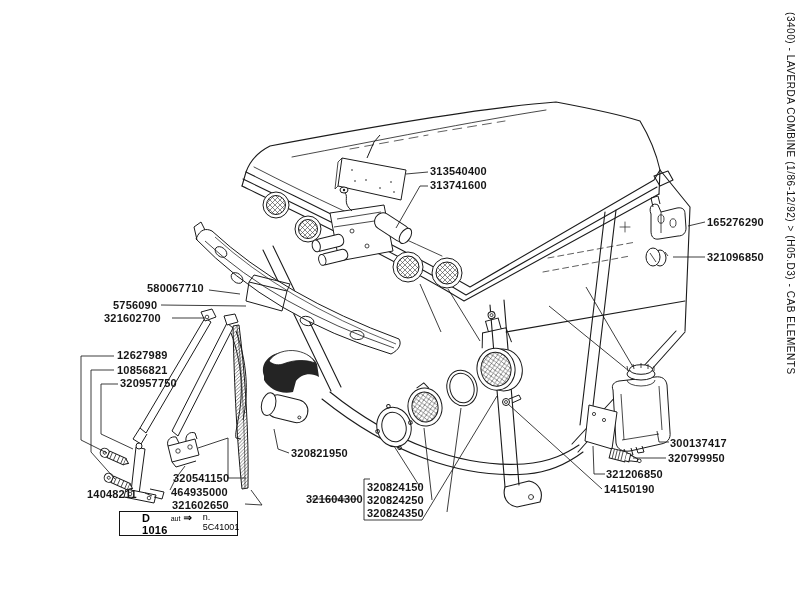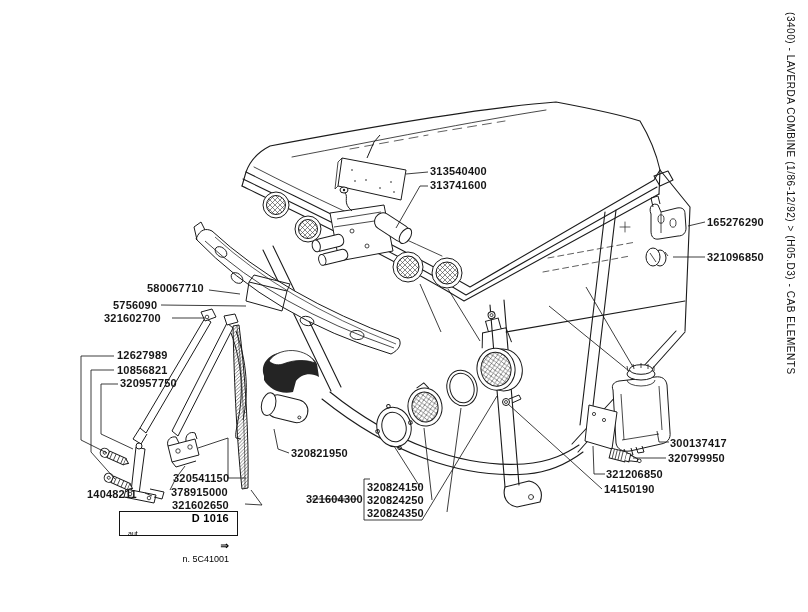--- a/index.html
+++ b/index.html
@@ -4,22 +4,22 @@
 <style>
   html,body{margin:0;padding:0;background:#e8e8e8;}
   .page{position:relative;width:808px;height:612px;background:#fff;overflow:hidden;
         font-family:"Liberation Sans",sans-serif;}
   svg{position:absolute;left:0;top:0;}
   .lbl{position:absolute;font-weight:700;font-size:11px;line-height:12px;color:#161616;
        letter-spacing:.2px;white-space:nowrap;}
   .side-caption{position:absolute;left:785px;top:12px;writing-mode:vertical-rl;
        font-size:10px;letter-spacing:.55px;color:#111;white-space:nowrap;}
   .note-box{position:absolute;left:119px;top:511px;width:119px;height:25px;
-       border:1.4px solid #141414;display:flex;align-items:flex-end;gap:3px;
-       padding:0 8px;box-sizing:border-box;background:#fff;flex-direction:column;}
+       border:1.4px solid #141414;display:flex;align-items:flex-start;gap:3px;
+       padding:0 22px;box-sizing:border-box;background:#fff;}
   .note-box .code{font-weight:700;font-size:11px;letter-spacing:.3px;}
   .note-box .sup{font-size:7px;align-self:flex-start;margin-top:3px;}
   .note-box .arrow{font-size:10px;font-weight:700;}
   .note-box .serial{font-size:9px;margin-left:8px;}
 </style>
 </head>
 <body>
 
 <div class="page">
 
@@ -289,21 +289,21 @@
 <span class="lbl" style="left:707px;top:251px">321096850</span>
 <span class="lbl" style="left:147px;top:282px">580067710</span>
 <span class="lbl" style="left:113px;top:299px">5756090</span>
 <span class="lbl" style="left:104px;top:312px">321602700</span>
 <span class="lbl" style="left:117px;top:349px">12627989</span>
 <span class="lbl" style="left:117px;top:364px">10856821</span>
 <span class="lbl" style="left:120px;top:377px">320957750</span>
 <span class="lbl" style="left:291px;top:447px">320821950</span>
 <span class="lbl" style="left:87px;top:488px">14048211</span>
 <span class="lbl" style="left:173px;top:472px">320541150</span>
-<span class="lbl" style="left:171px;top:486px">378915000</span>
+<span class="lbl" style="left:171px;top:486px">464935000</span>
 <span class="lbl" style="left:172px;top:499px">321602650</span>
 <span class="lbl" style="left:306px;top:493px">321604300</span>
 <span class="lbl" style="left:367px;top:481px">320824150</span>
 <span class="lbl" style="left:367px;top:494px">320824250</span>
 <span class="lbl" style="left:367px;top:507px">320824350</span>
 <span class="lbl" style="left:670px;top:437px">300137417</span>
 <span class="lbl" style="left:668px;top:452px">320799950</span>
 <span class="lbl" style="left:606px;top:468px">321206850</span>
 <span class="lbl" style="left:604px;top:483px">14150190</span>
 

